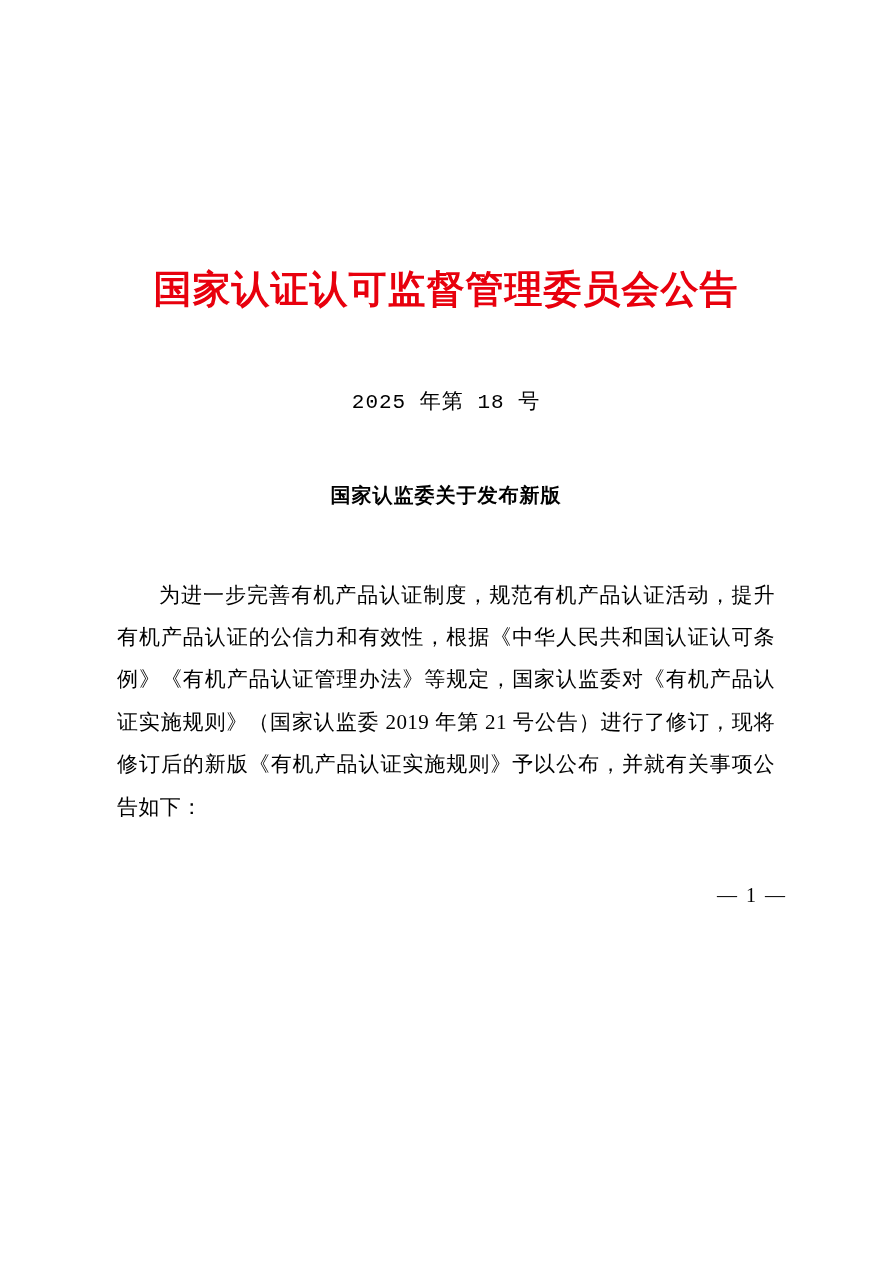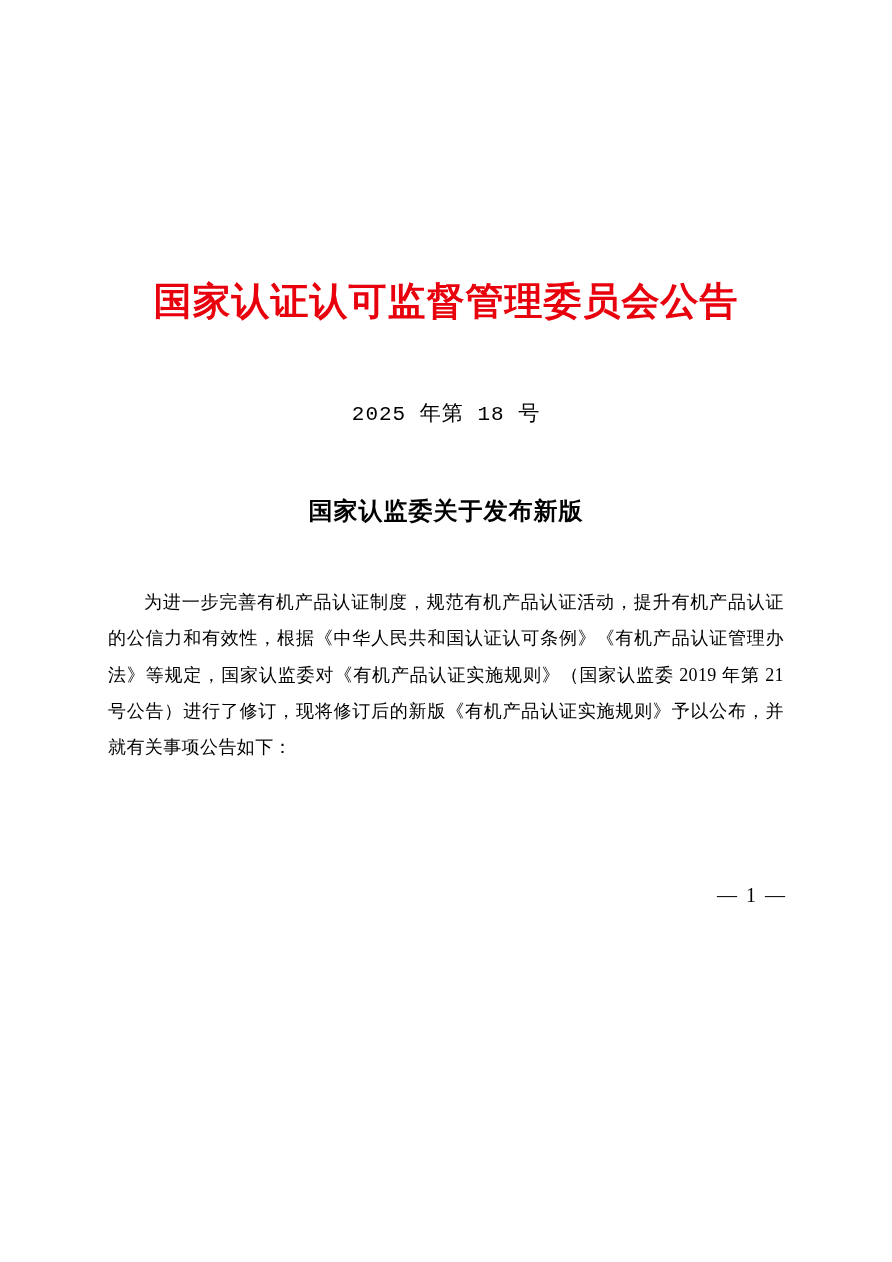--- a/index.html
+++ b/index.html
@@ -13,21 +13,21 @@
     font-family: "Liberation Serif", "DejaVu Serif", serif;
     color: #000000;
     position: relative;
     overflow: hidden;
   }
   .page {
     position: relative;
     width: 892px;
     height: 1002px;
     box-sizing: border-box;
-    padding: 12px 105px;
+    padding: 0 105px;
   }
   .doc-title {
     margin: 0;
     padding-top: 266px;
     text-align: center;
     color: #e8000d;
     font-family: "DejaVu Serif", "Liberation Serif", serif;
     font-weight: bold;
     font-size: 38px;
     letter-spacing: 1px;
@@ -39,34 +39,34 @@
     padding-top: 75px;
     text-align: center;
     font-size: 21px;
     letter-spacing: 1px;
     font-family: Liberation Mono, monospace;
   }
   .subtitle-block {
     padding-top: 62px;
     text-align: center;
     font-weight: bold;
-    font-size: 24px;
+    font-size: 20px;
     line-height: 1.85;
     letter-spacing: 1px;
   }
   .subtitle-line {
     display: block;
     white-space: nowrap;
   }
   .body-block {
     padding-top: 48px;
   }
   .para {
-    margin: 3px;
-    font-size: 18px;
+    margin: 12px;
+    font-size: 21px;
     line-height: 2.02;
     text-align: justify;
     text-align-last: left;
     text-indent: 2em;
     letter-spacing: 0.4px;
   }
   .para + .para {
     margin-top: 0;
   }
   .page-number {

